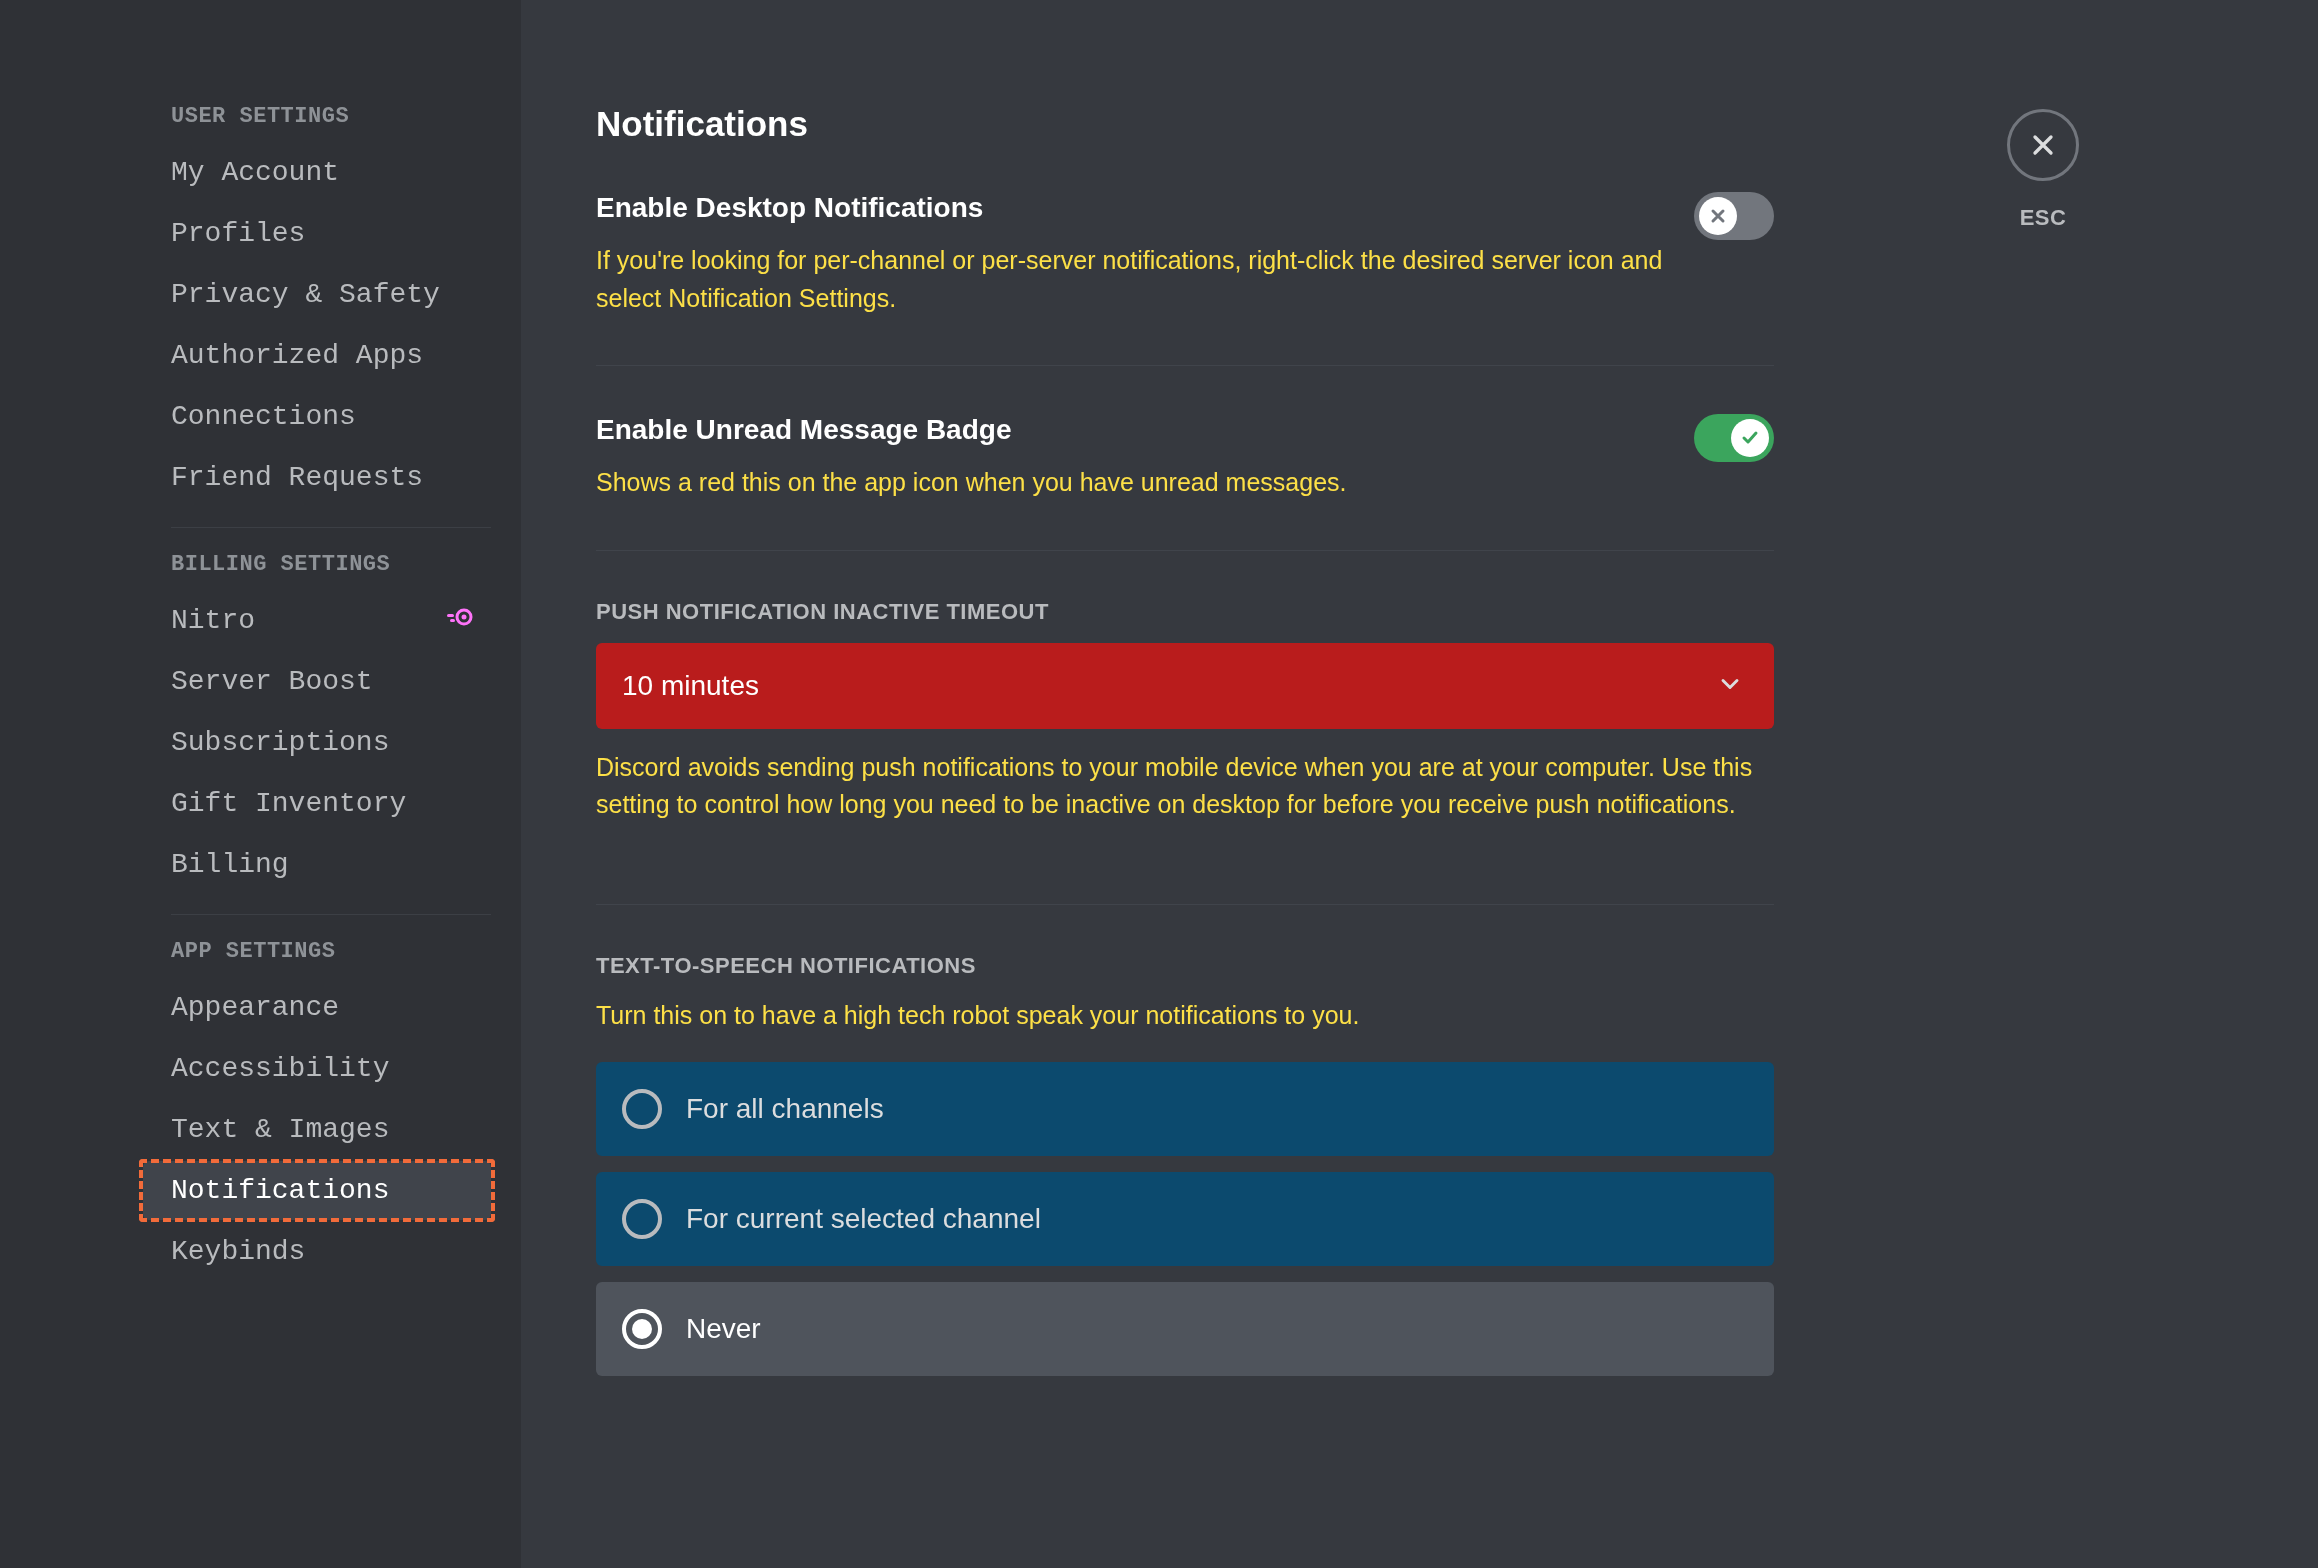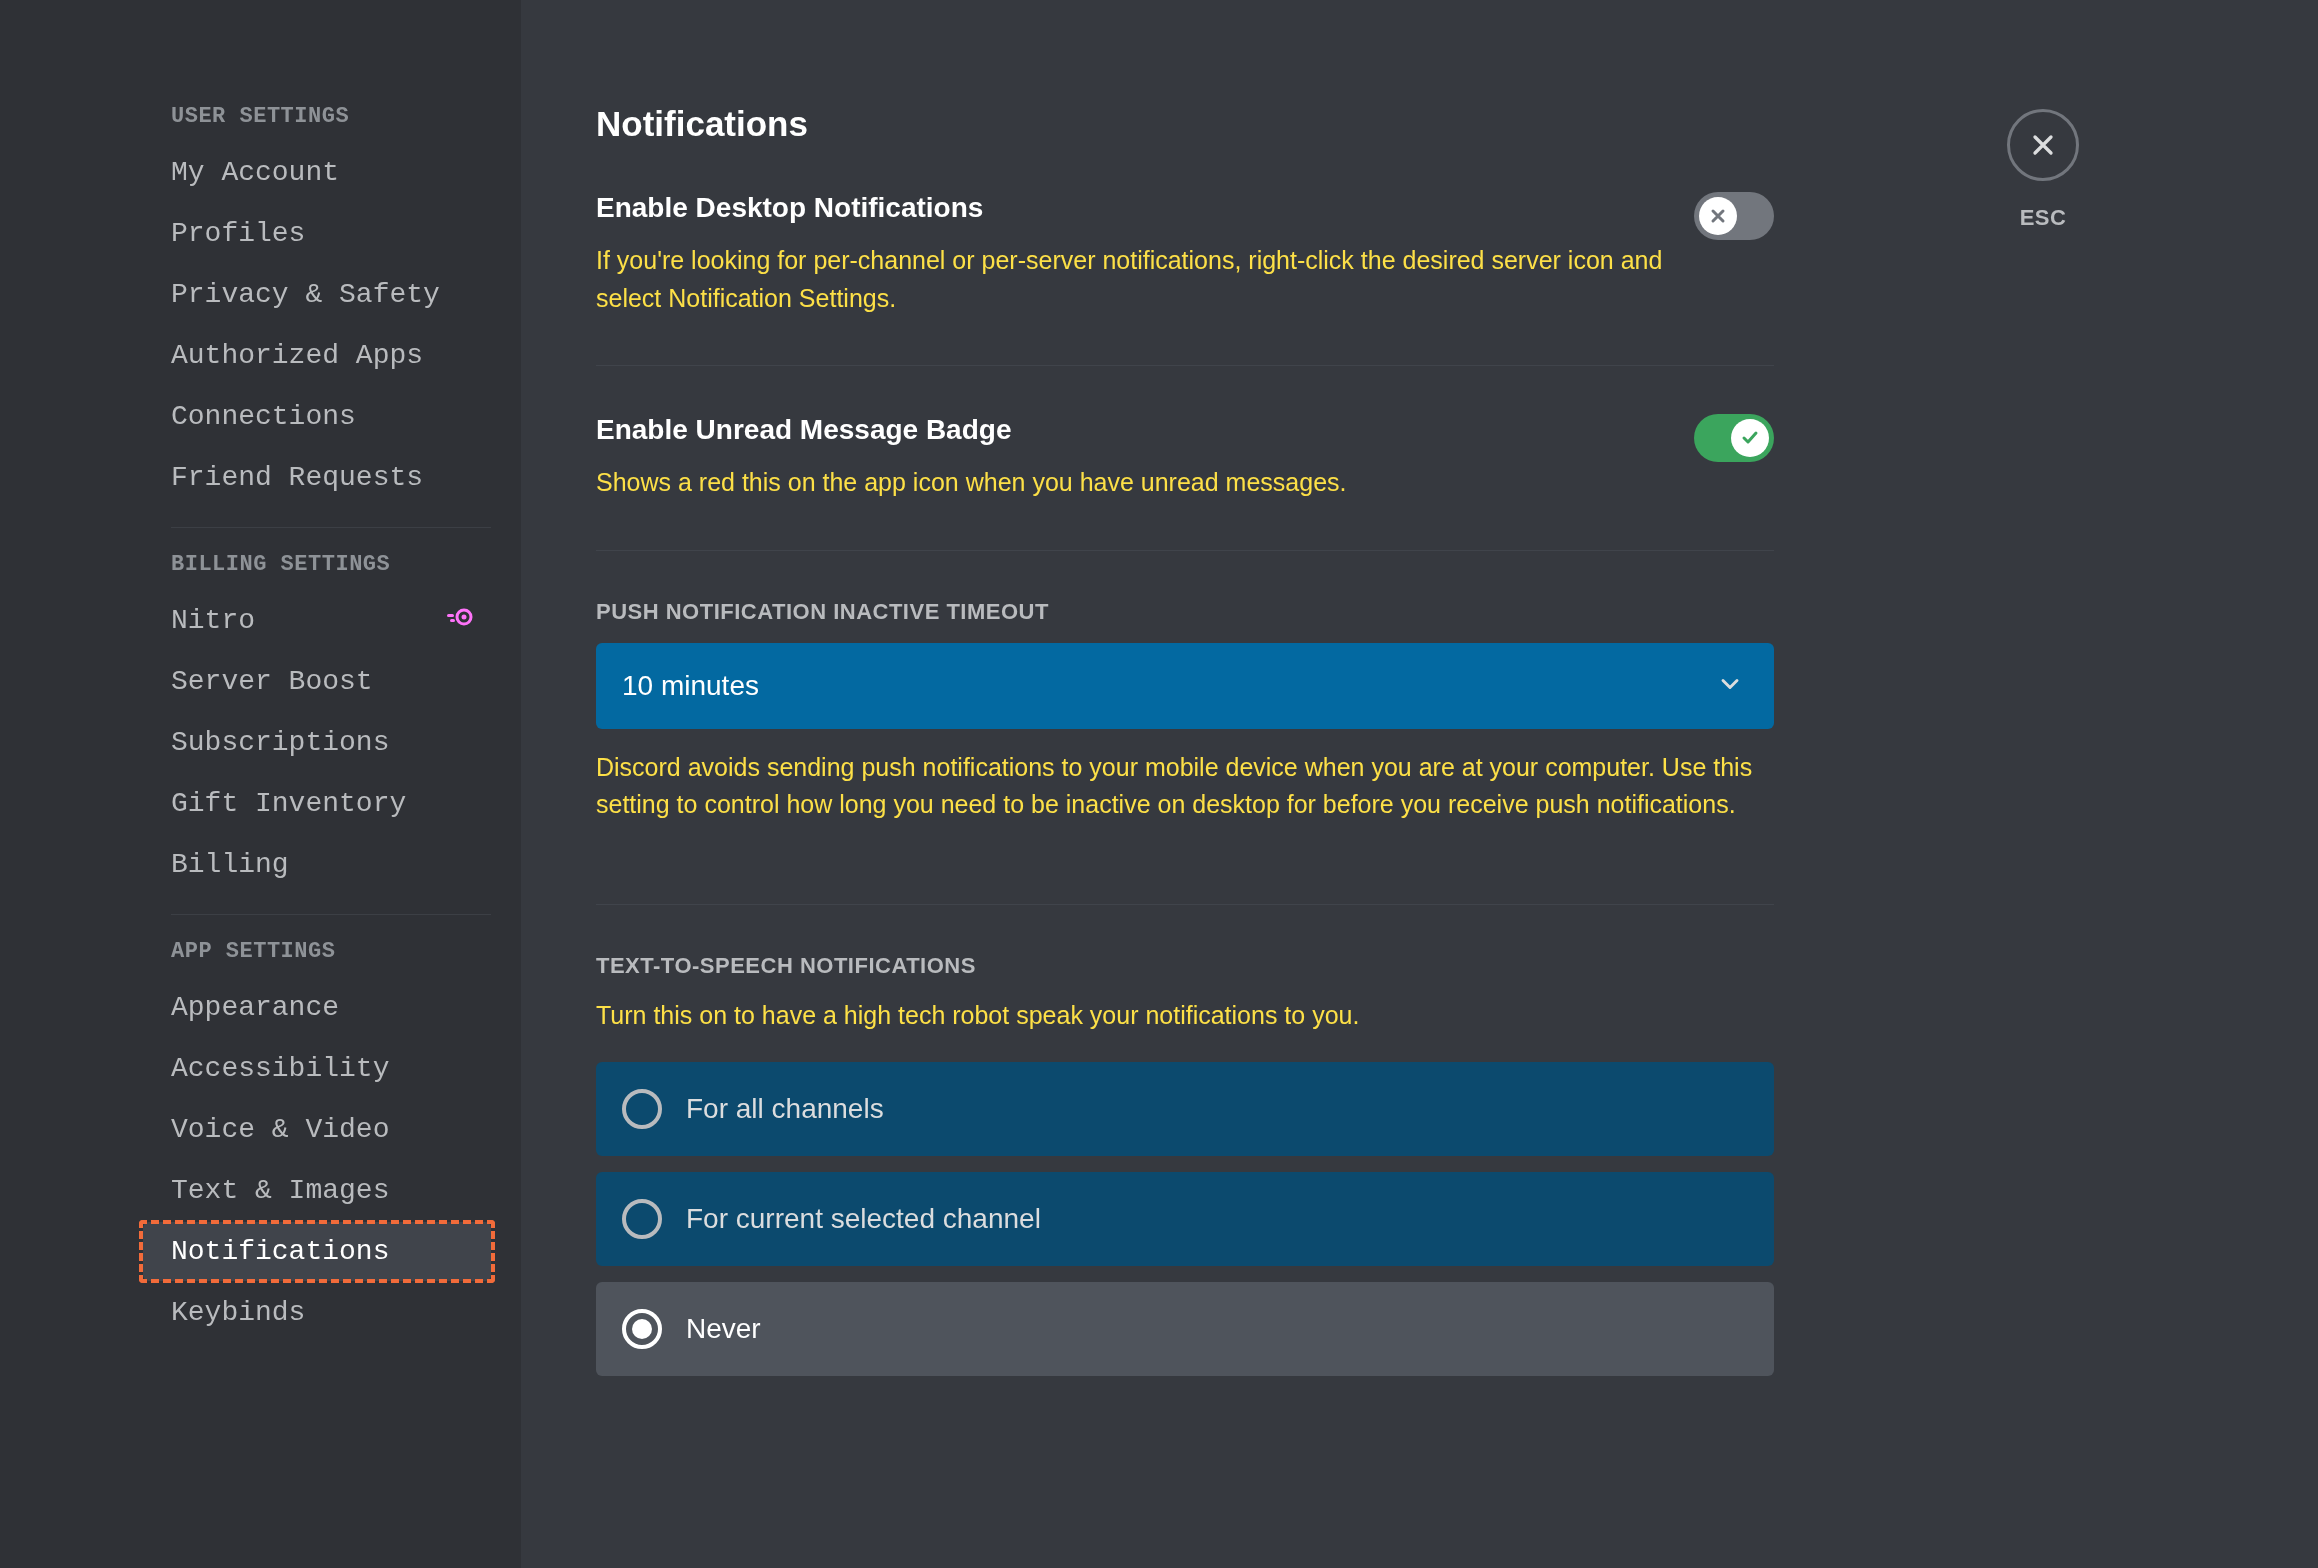--- a/index.html
+++ b/index.html
@@ -138,21 +138,21 @@
     top: 5px;
     display: flex;
     align-items: center;
     justify-content: center;
   }
   .toggle.off .toggle-knob { left: 5px; }
   .toggle.on  .toggle-knob { right: 5px; }
   .toggle-knob svg { width: 20px; height: 20px; }
   
   .select {
-    background: #0369a1;
+    background: #b91c1c;
     border-radius: 6px;
     height: 86px;
     display: flex;
     align-items: center;
     justify-content: space-between;
     padding: 0 30px 0 26px;
     cursor: pointer;
     margin-bottom: 20px;
   }
   .select-value {
@@ -286,23 +286,20 @@
     <div class="sidebar-divider"></div>
 
     <div class="sidebar-header">APP SETTINGS</div>
     <div class="sidebar-item">
         <span>Appearance</span>
       </div>
     <div class="sidebar-item">
         <span>Accessibility</span>
       </div>
     <div class="sidebar-item">
-        <span>Voice &amp; Video</span>
-      </div>
-    <div class="sidebar-item">
         <span>Text &amp; Images</span>
       </div>
     <div class="sidebar-item active highlighted">
         <span>Notifications</span>
       </div>
     <div class="sidebar-item">
         <span>Keybinds</span>
       </div>
   </div>
 </nav>

